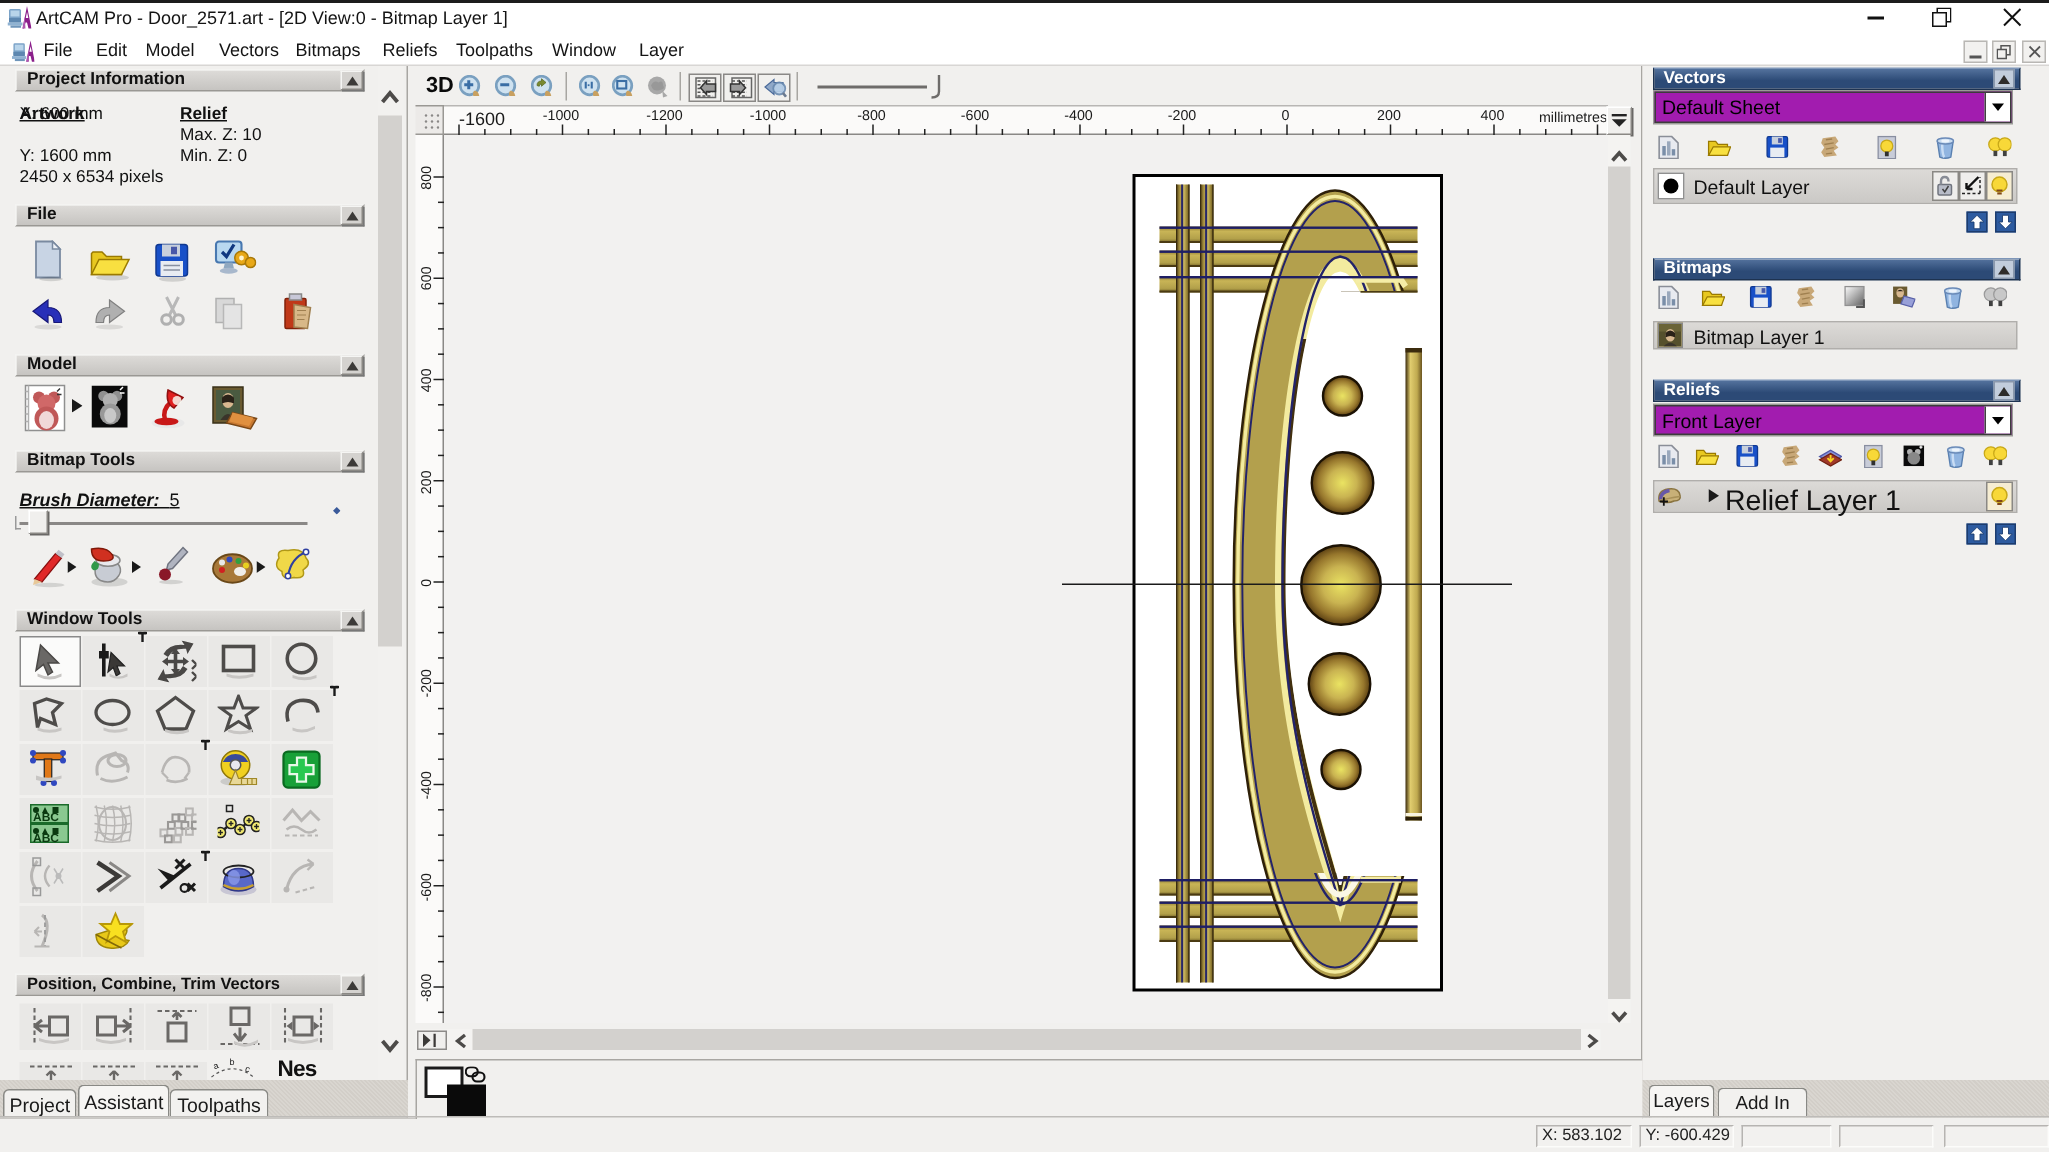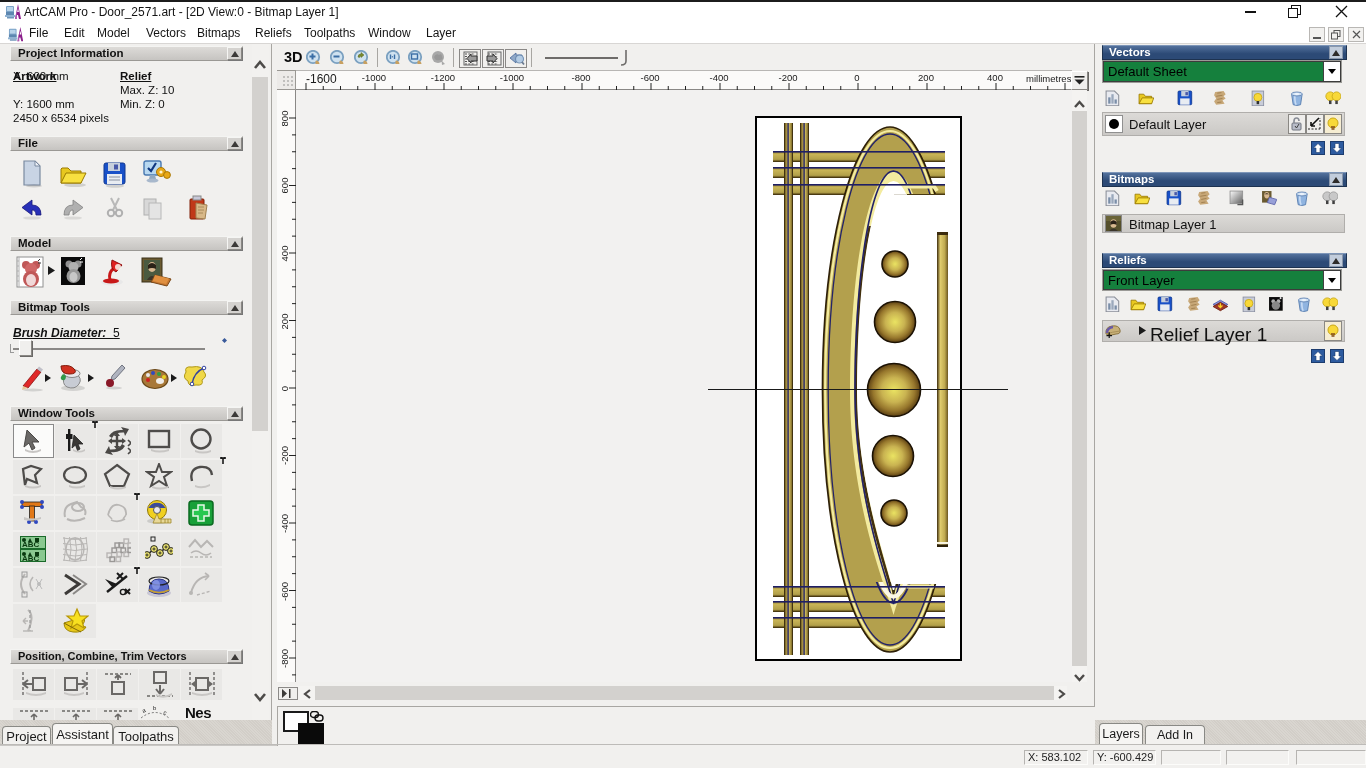--- a/index.html
+++ b/index.html
@@ -17,21 +17,21 @@
 .bhdr{position:absolute;left:1102px;width:245px;height:15px;
  background:linear-gradient(#53719c,#2c4a76 60%,#2c4a76);
  border:1px solid #1d3250;border-top-color:#7e96b8;
  font-weight:bold;font-size:11.5px;line-height:13px;padding-left:6px;color:#fff;}
 .bcolbtn{position:absolute;width:14px;height:13px;background:#c2cddc;
  border:1px solid #8a98ac;}
 .bcolbtn:after{content:"";position:absolute;left:2px;top:3px;
  border-left:4px solid transparent;border-right:4px solid transparent;border-bottom:6px solid #2e2c2a;}
 .t{position:absolute;font-size:11.5px;color:#111;white-space:nowrap;}
 .b{font-weight:bold;text-decoration:underline;}
-.combo{position:absolute;background:#15803d;border:1.5px solid #3c3c3c;box-shadow:0 0 0 1px #9a9a96;}
+.combo{position:absolute;background:#a21caf;border:1.5px solid #3c3c3c;box-shadow:0 0 0 1px #9a9a96;}
 .combo .txt{position:absolute;left:4px;top:2px;font-size:13px;color:#000;}
 .combo .arr{position:absolute;right:0;top:0;bottom:0;width:17px;background:#fff;border-left:1px solid #404040;}
 .combo .arr:after{content:"";position:absolute;left:4px;top:7px;
  border-left:4.5px solid transparent;border-right:4.5px solid transparent;border-top:5.5px solid #000;}
 .lrow{position:absolute;left:1102px;width:243px;background:linear-gradient(#dcdad7,#cbc9c6);
  border:1px solid #b0aeab;}
 .udbtn{position:absolute;width:14px;height:14px;background:#2d5ba0;border:1px solid #1c3c6e;color:#fff;
  font-size:11px;font-weight:bold;text-align:center;line-height:13px;}
 .vbtn{position:absolute;width:41px;height:34px;background:#e9e8e6;}
 .vbtn.sel{background:#fbfbfa;border:1px solid #8a8a8a;}

